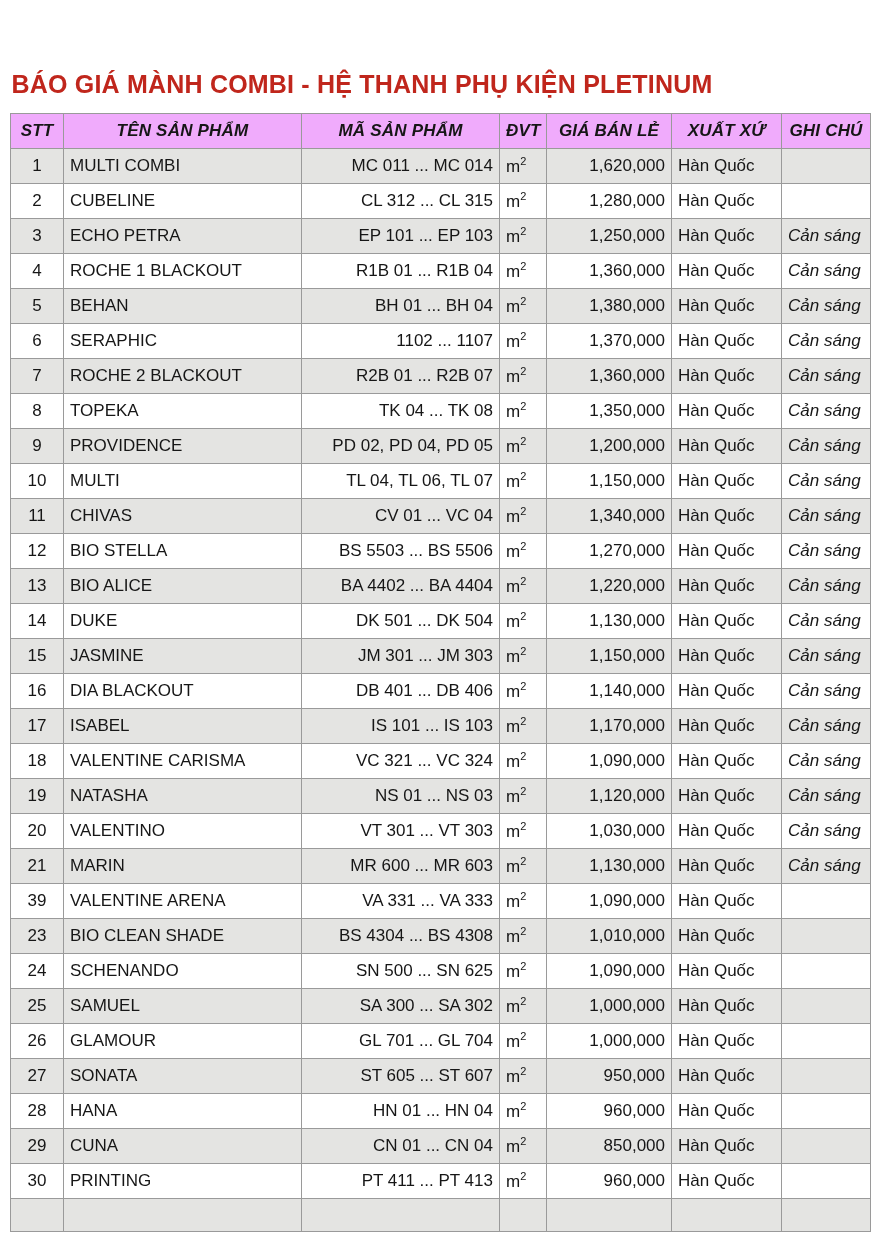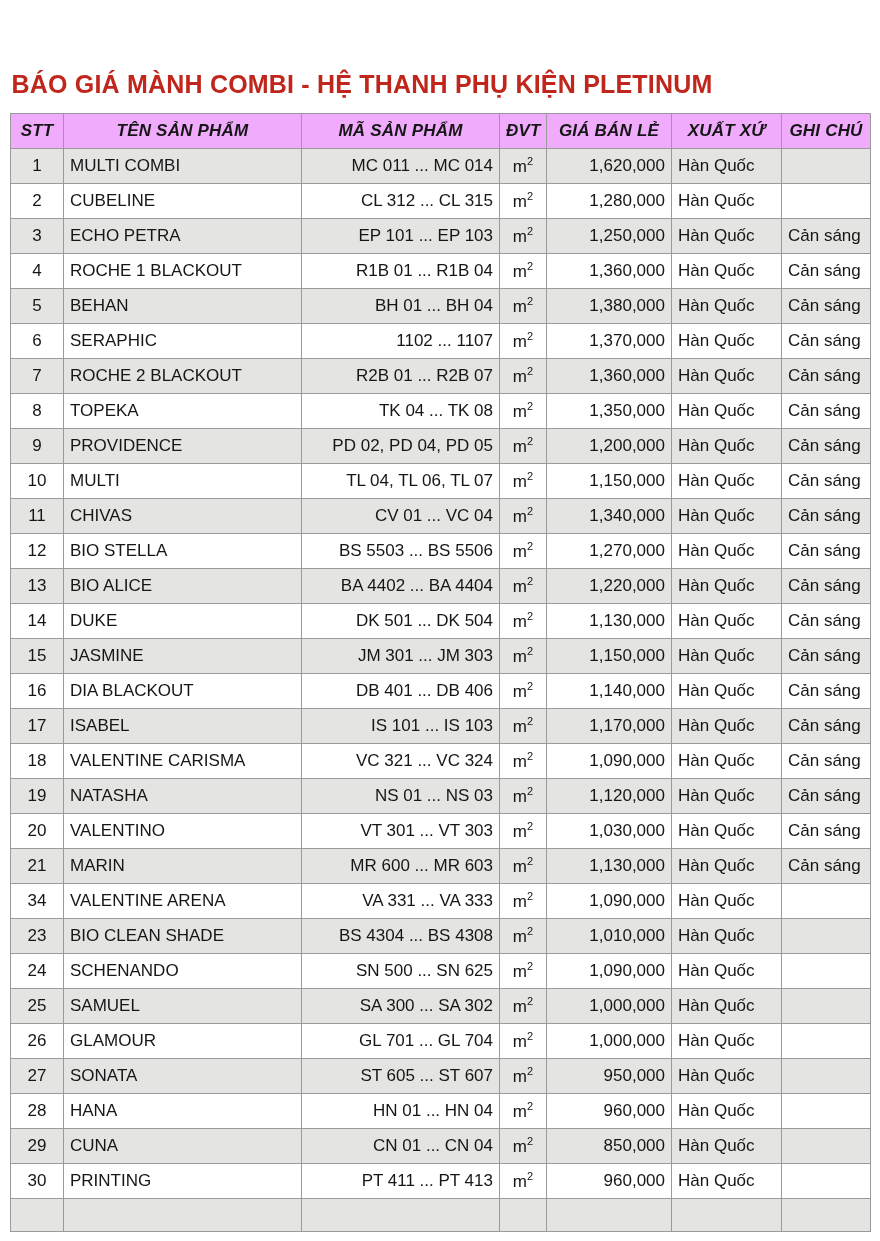--- a/index.html
+++ b/index.html
@@ -71,24 +71,24 @@
   col.c-name     { width: 238px; }
   col.c-code     { width: 198px; }
   col.c-unit     { width: 47px; }
   col.c-price    { width: 125px; }
   col.c-origin   { width: 110px; }
   col.c-note     { width: 89px; }
 
   td.stt    { text-align: center; }
   td.name   { text-align: left; padding-left: 11px; }
   td.code   { text-align: right; }
-  td.unit   { text-align: center; }
+  td.unit   { text-align: left; }
   td.price  { text-align: right; padding-right: 14px; }
   td.origin { text-align: left; padding-left: 9px; }
-  td.note   { text-align: left; padding-left: 8px; }
+  td.note   { text-align: left; padding-left: 8px; font-style: italic; }
   sup.sq { font-size: 11px; vertical-align: super; }
 </style>
 </head>
 <body>
 
 <div class="page">
 
   <div class="title">BÁO GIÁ MÀNH COMBI - HỆ THANH PHỤ KIỆN PLETINUM</div>
 
   <table class="price-table">
@@ -296,21 +296,21 @@
         <tr class="odd">
           <td class="stt">21</td>
           <td class="name">MARIN</td>
           <td class="code">MR 600 ... MR 603</td>
           <td class="unit">m<sup class="sq">2</sup></td>
           <td class="price">1,130,000</td>
           <td class="origin">Hàn Quốc</td>
           <td class="note">Cản sáng</td>
         </tr>
         <tr class="even">
-          <td class="stt">34</td>
+          <td class="stt">39</td>
           <td class="name">VALENTINE ARENA</td>
           <td class="code">VA 331 ... VA 333</td>
           <td class="unit">m<sup class="sq">2</sup></td>
           <td class="price">1,090,000</td>
           <td class="origin">Hàn Quốc</td>
           <td class="note"></td>
         </tr>
         <tr class="odd">
           <td class="stt">23</td>
           <td class="name">BIO CLEAN SHADE</td>

